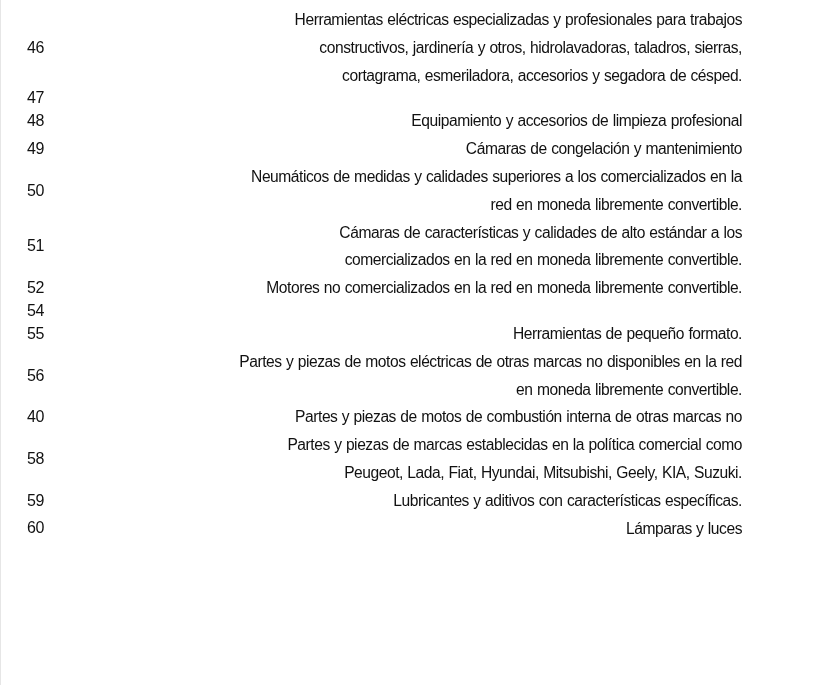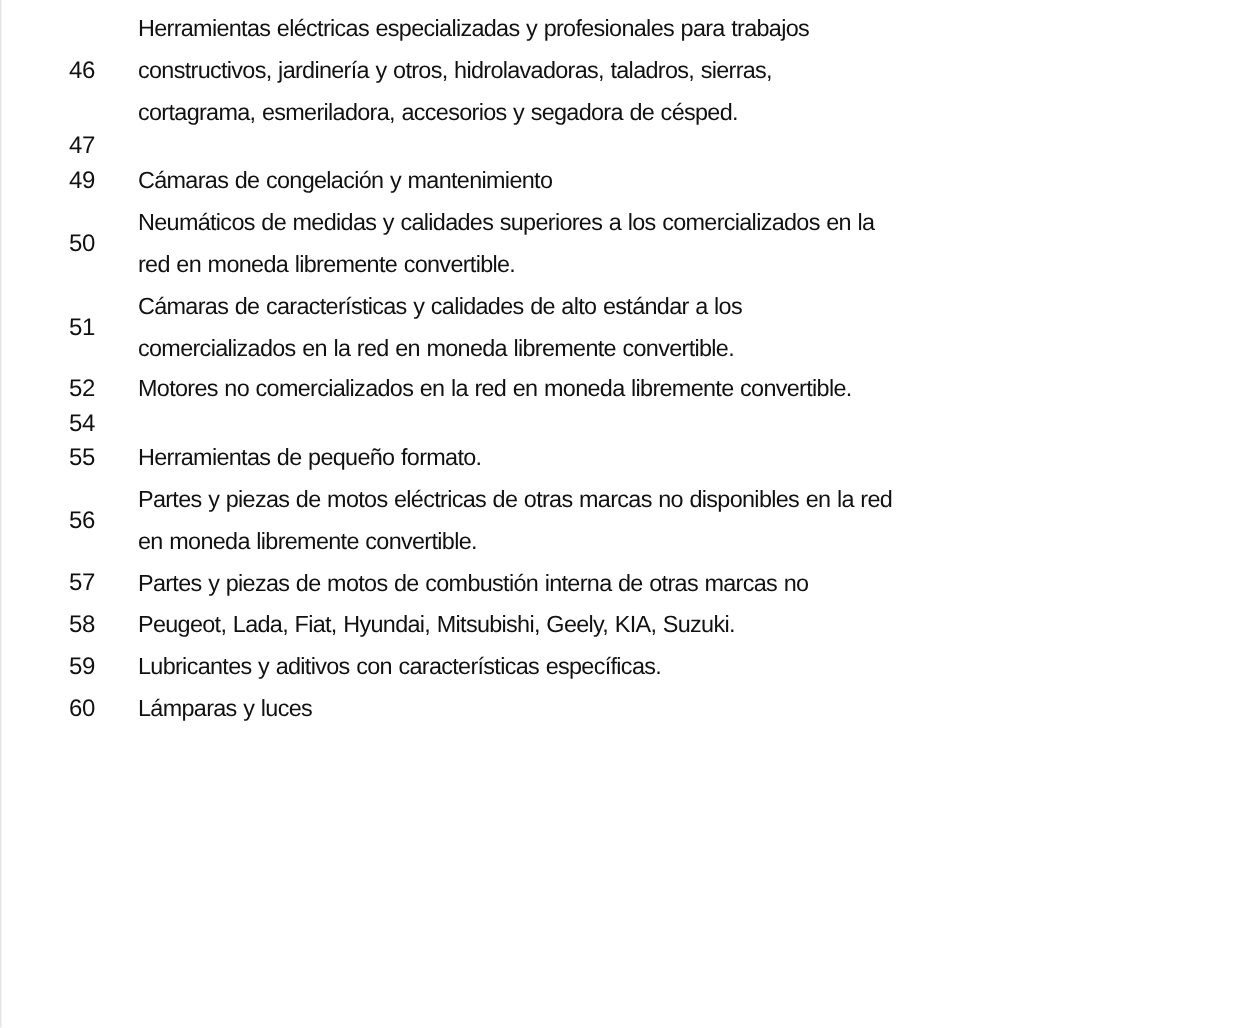--- a/index.html
+++ b/index.html
@@ -30,35 +30,36 @@
       width: 832px;
     }
     .row {
       display: flex;
       align-items: center;
       margin-bottom: 0px;
     }
     .num {
       width: 92px;
       box-sizing: border-box;
-      padding-left: 46px;
+      padding-left: 27px;
       font-size: 16px;
       flex: 0 0 92px;
       letter-spacing: -0.3px;
     }
     .desc {
       width: 650px;
       font-size: 15.6px;
       line-height: 27.8px;
       letter-spacing: -0.45px;
       word-spacing: 0.5px;
     }
     .desc .line {
       display: block;
       white-space: nowrap;
+      text-align: right;
     }
   </style>
 </head>
 <body>
 
 <div class="left-rule"></div>
 
 <div class="list">
 
   <div class="row">
@@ -67,20 +68,26 @@
       <span class="line">Herramientas eléctricas especializadas y profesionales para trabajos</span>
       <span class="line">constructivos, jardinería y otros, hidrolavadoras, taladros, sierras,</span>
       <span class="line">cortagrama, esmeriladora, accesorios y segadora de césped.</span>
     </div>
   </div>
 
   <div class="row">
     <div class="num">47</div>
   </div>
 
+  <div class="row">
+    <div class="num">48</div>
+    <div class="desc">
+      <span class="line">Equipamiento y accesorios de limpieza profesional</span>
+    </div>
+  </div>
 
   <div class="row">
     <div class="num">49</div>
     <div class="desc">
       <span class="line">Cámaras de congelación y mantenimiento</span>
     </div>
   </div>
 
   <div class="row">
     <div class="num">50</div>
@@ -119,29 +126,30 @@
 
   <div class="row">
     <div class="num">56</div>
     <div class="desc">
       <span class="line">Partes y piezas de motos eléctricas de otras marcas no disponibles en la red</span>
       <span class="line">en moneda libremente convertible.</span>
     </div>
   </div>
 
   <div class="row">
-    <div class="num">57</div>
+    <div class="num">40</div>
     <div class="desc">
       <span class="line">Partes y piezas de motos de combustión interna de otras marcas no</span>
     </div>
   </div>
 
   <div class="row">
     <div class="num">58</div>
     <div class="desc">
+      <span class="line">Partes y piezas de marcas establecidas en la política comercial como</span>
       <span class="line">Peugeot, Lada, Fiat, Hyundai, Mitsubishi, Geely, KIA, Suzuki.</span>
     </div>
   </div>
 
   <div class="row">
     <div class="num">59</div>
     <div class="desc">
       <span class="line">Lubricantes y aditivos con características específicas.</span>
     </div>
   </div>

